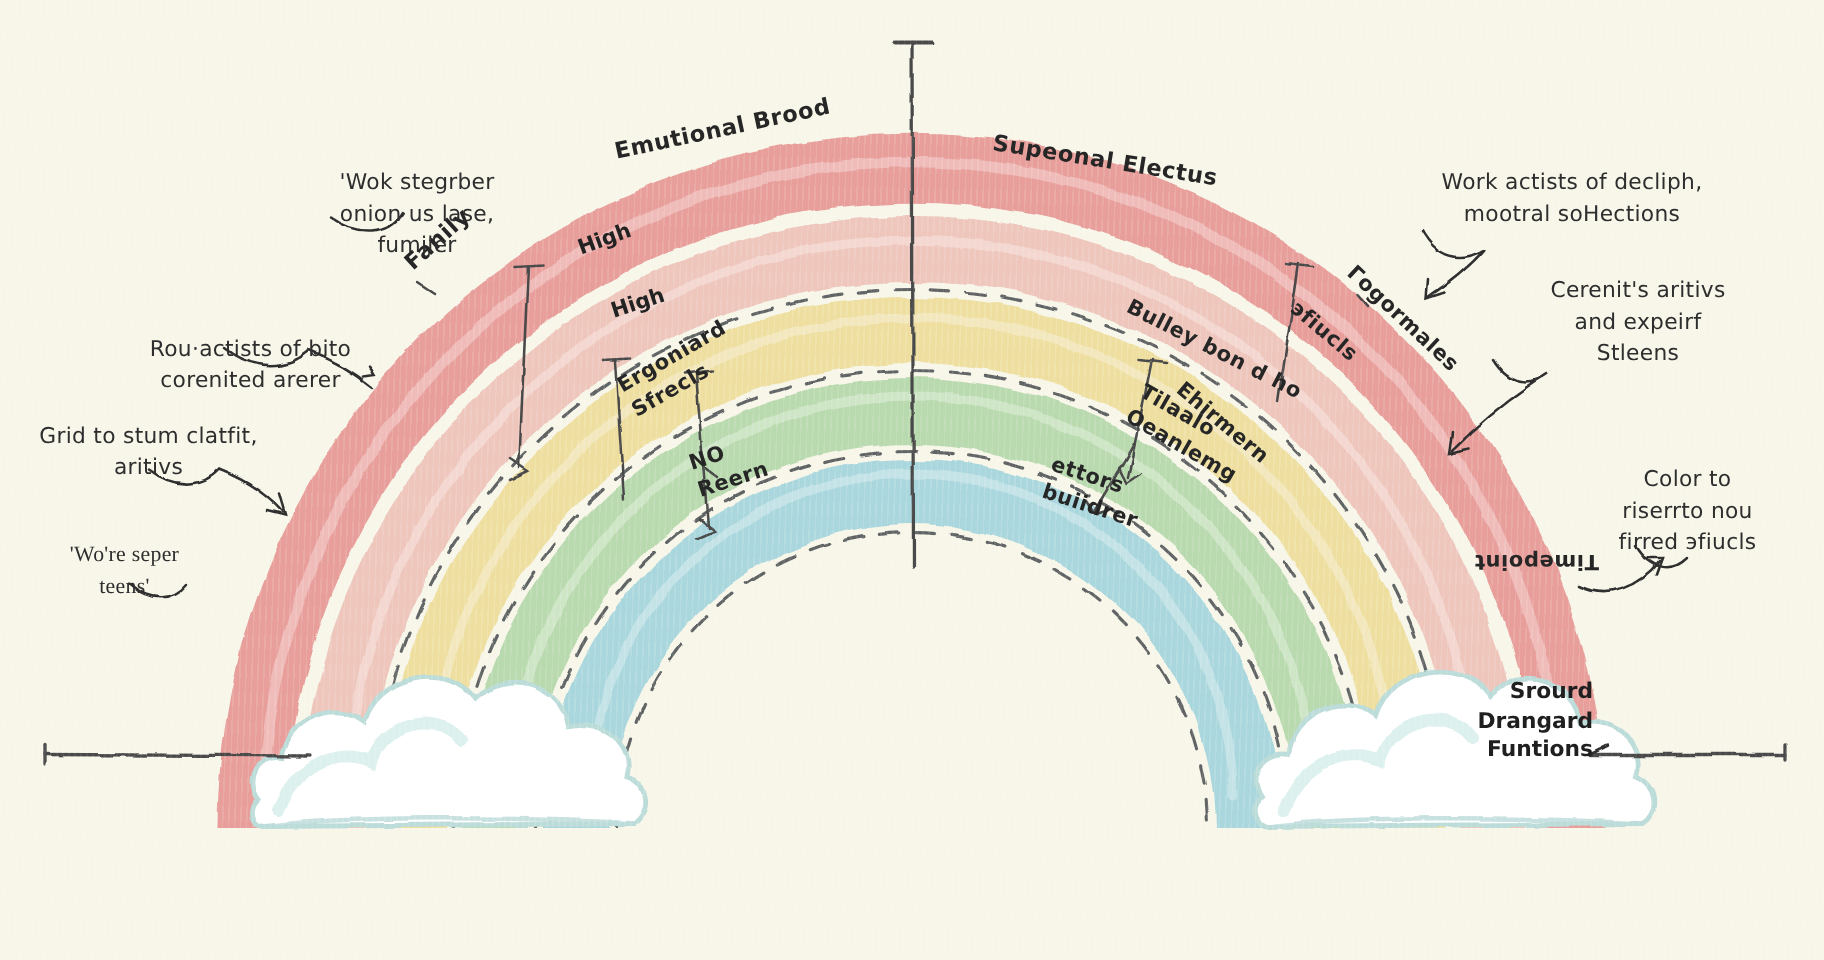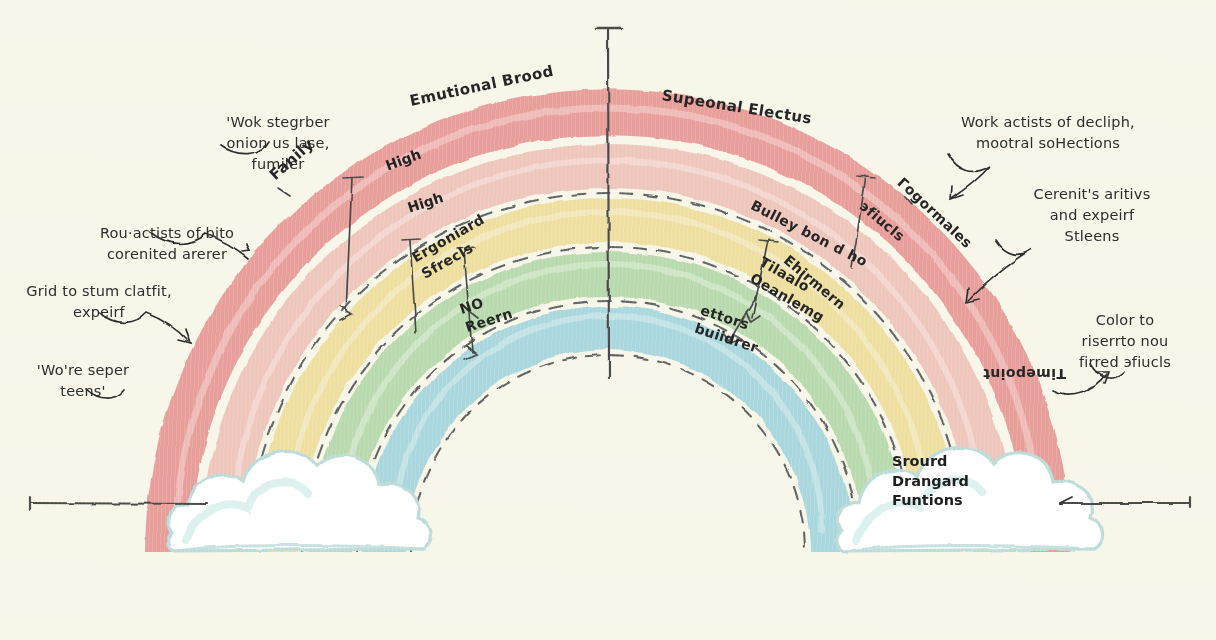--- a/index.html
+++ b/index.html
@@ -37,21 +37,21 @@
     font-size:14px;
     font-weight:600;
     white-space:nowrap;
     transform-origin:left center;
   }
   .cloud-label{
     position:absolute;
     color:#1f1f1f;
     font-size:14.5px;
     font-weight:600;
-    text-align:left;
+    text-align:right;
     line-height:1.35;
     white-space:pre;
   }
   .grain{
     position:absolute;inset:0;
     pointer-events:none;
     opacity:.35;
     background:
       repeating-linear-gradient(92deg, rgba(255,255,255,0) 0 3px, rgba(255,255,255,.35) 3px 4px);
     mix-blend-mode:overlay;
@@ -243,23 +243,23 @@
   <div class="tick-label" style="left:408px; top:200px; transform:rotate(-18deg);">High</div>
 
   <div class="anno c" style="left:188px; top:112px; width:180px;">'Wok stegrber
 onion us lase,
 fumiler</div>
 
   <div class="anno c" style="left:72px; top:196px; width:190px;margin-top:27px;">Rou·actists of bito
 corenited arerer</div>
 
   <div class="anno c" style="left:4px; top:281px; width:190px;">Grid to stum clatfit,
-expeirf</div>
-
-  <div class="anno c" style="left:8px; top:360px; width:150px;">'Wo're seper
+aritivs</div>
+
+  <div class="anno c" style="left:8px; top:360px; width:150px;font-family:Liberation Serif, serif;">'Wo're seper
 teens'</div>
 
   <div class="anno c" style="left:938px; top:112px; width:220px;">Work actists of decliph,
 mootral soHections</div>
 
   <div class="anno c" style="left:1002px; top:184px; width:180px;">Cerenit's aritivs
 and expeirf
 Stleens</div>
 
   <div class="anno c" style="left:1040px; top:310px; width:170px;">Color to

